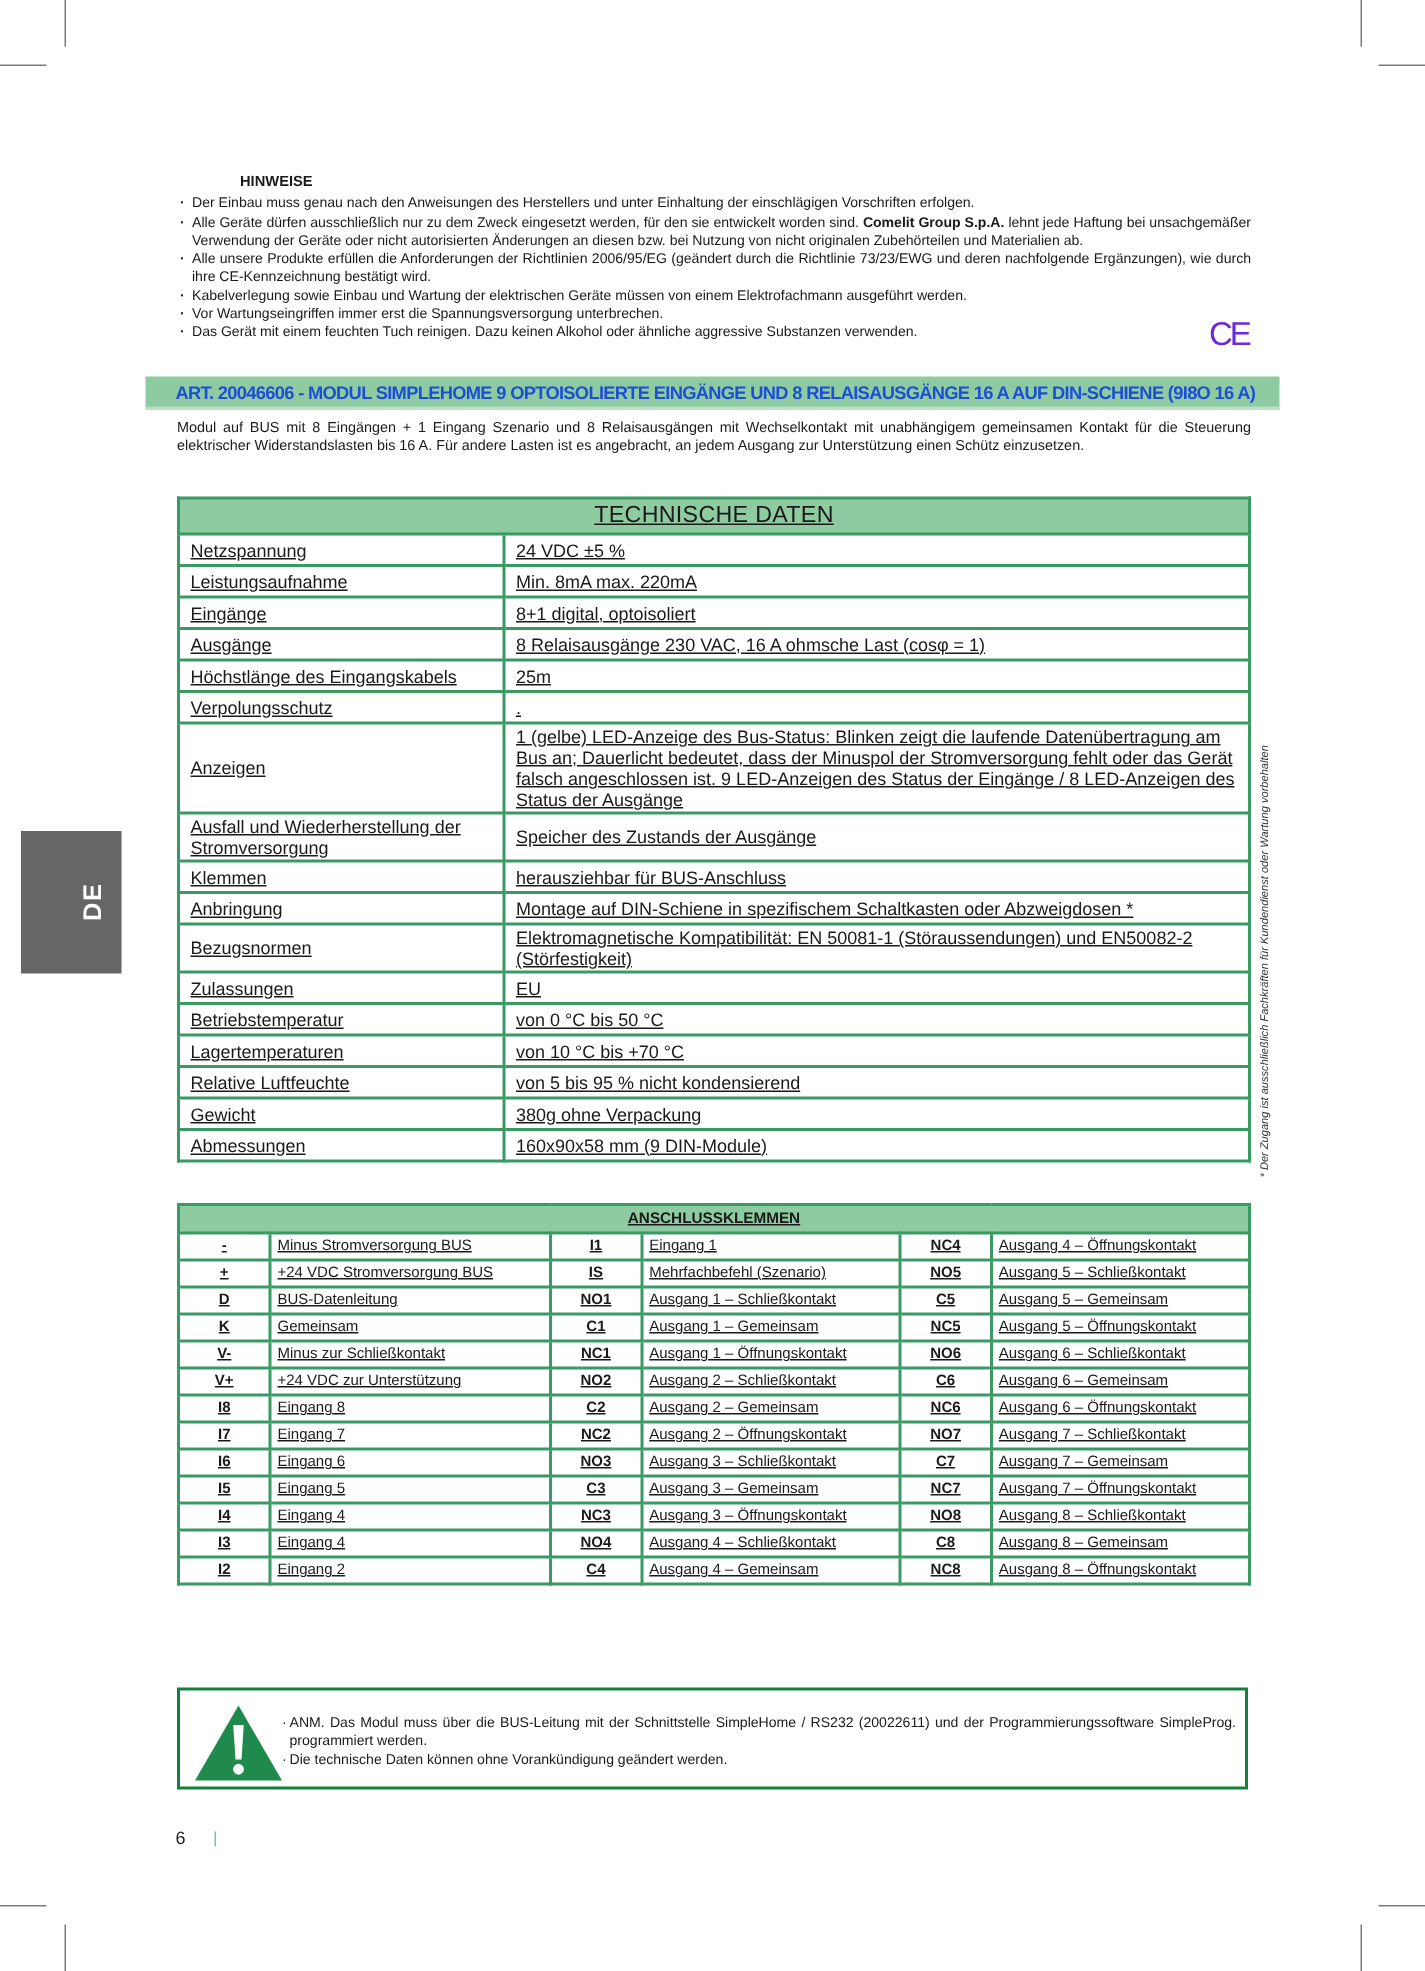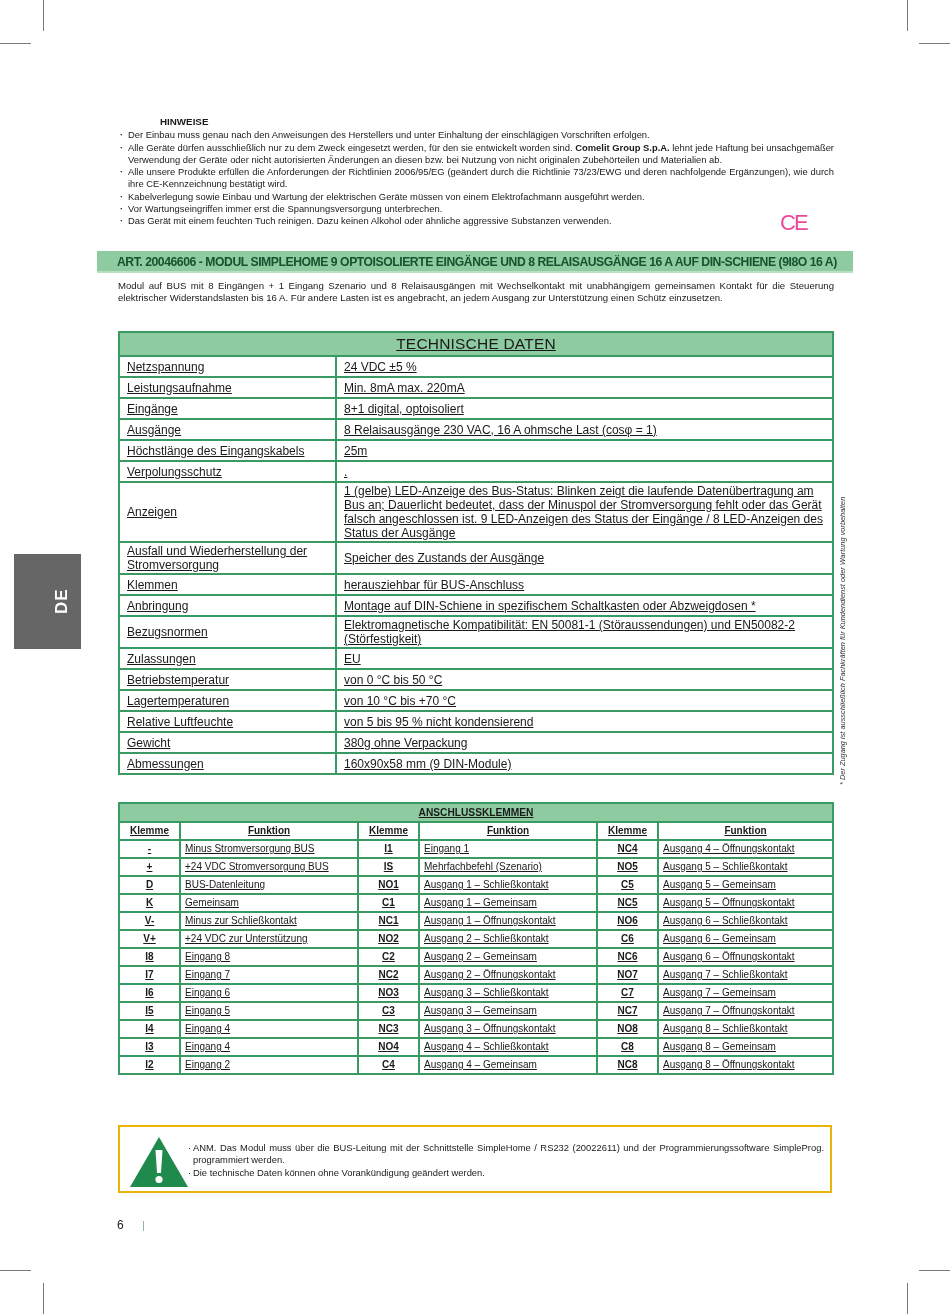--- a/index.html
+++ b/index.html
@@ -6,24 +6,24 @@
   body { width: 950px; height: 1314px; position: relative; overflow: hidden; font-family: "Liberation Sans", sans-serif; color: #1a1a1a; }
 
   .crop { position: absolute; background: #7a7a7a; }
 
   .hinweise { position: absolute; left: 120px; top: 116px; width: 714px; font-size: 9.4px; line-height: 12.3px; }
   .hinweise .title { font-weight: bold; font-size: 9.8px; margin-bottom: 1px; padding-left: 40px; }
   .hinweise .item { padding-left: 8px; text-indent: -8px; text-align: justify; }
   .hinweise .item::before { content: "\00B7"; display: inline-block; width: 8px; text-indent: 0; font-weight: bold; }
   .hinweise b { font-weight: bold; }
 
-  .ce { position: absolute; left: 780px; top: 210px; font-size: 22px; letter-spacing: -2px; font-family: "Liberation Sans", sans-serif; color: #ec4899; }
+  .ce { position: absolute; left: 806px; top: 210px; font-size: 22px; letter-spacing: -2px; font-family: "Liberation Sans", sans-serif; color: #6d28d9; }
 
   .art-bar { position: absolute; left: 97px; top: 251px; width: 756px; height: 22px; background: #8ecba0; border-bottom: 2px solid #b9dfc4; box-sizing: border-box; }
-  .art-bar span { position: absolute; left: 20px; top: 4px; font-size: 12.2px; font-weight: bold; letter-spacing: -0.45px; color: #14532d; white-space: nowrap; }
+  .art-bar span { position: absolute; left: 20px; top: 4px; font-size: 12.2px; font-weight: bold; letter-spacing: -0.45px; color: #1d4ed8; white-space: nowrap; }
 
   .intro { position: absolute; left: 118px; top: 280px; width: 716px; font-size: 9.6px; line-height: 12.4px; text-align: justify; }
 
   table { border-collapse: collapse; text-decoration: underline; }
   .tech { position: absolute; left: 118px; top: 331px; width: 716px; font-size: 12px; }
   .tech td, .tech th { border: 2px solid #3a9a64; padding: 1px 7px; vertical-align: middle; line-height: 14px; }
   .tech th { background: #8ecba0; font-size: 15.5px; font-weight: normal; height: 20px; color: #1a1a1a; letter-spacing: 0.2px; }
   .tech td.lbl { width: 201px; height: 17px; }
   .tech td.val { }
 
@@ -32,21 +32,21 @@
   .de-tab { position: absolute; left: 14px; top: 554px; width: 67px; height: 95px; background: #666666; }
   .de-tab span { position: absolute; left: 38px; top: 60px; transform-origin: 0 0; transform: rotate(-90deg); color: #ffffff; font-weight: bold; font-size: 17px; letter-spacing: 1px; }
 
   .conn { position: absolute; left: 118px; top: 802px; width: 716px; font-size: 10px; }
   .conn td, .conn th { border: 2px solid #3a9a64; height: 16px; padding: 0 4px; line-height: 16px; }
   .conn .hdr { background: #8ecba0; font-weight: bold; font-size: 10.2px; text-align: center; height: 17px; margin-top: 28px; }
   .conn .colhdr th { font-weight: bold; text-align: center; background: #fff; }
   .conn td.k { text-align: center; font-weight: bold; width: 51px; }
   .conn td.f { }
 
-  .notice { position: absolute; left: 118px; top: 1125px; width: 714px; height: 68px; border: 2px solid #eab308; box-sizing: border-box; padding-left: 48px; }
+  .notice { position: absolute; left: 118px; top: 1125px; width: 714px; height: 68px; border: 2px solid #15803d; box-sizing: border-box; padding-left: 48px; }
   .notice .warn { position: absolute; left: 9px; top: 9px; width: 60px; height: 52px; }
   .notice .txt { position: absolute; left: 68px; top: 15px; width: 636px; font-size: 9.4px; line-height: 12.3px; }
   .notice .item { padding-left: 5px; text-indent: -5px; text-align: justify; }
   .notice .item::before { content: "\00B7"; display: inline-block; width: 5px; text-indent: 0; }
 
   .page-no { position: absolute; left: 117px; top: 1218px; font-size: 12px; color: #222; }
   .page-sep { position: absolute; left: 143px; top: 1221px; width: 1px; height: 10px; background: #8ab8a0; }
 </style>
 </head>
 <body>
@@ -159,28 +159,20 @@
     </tbody>
 </table>
 
 <div class="side-note">* Der Zugang ist ausschließlich Fachkräften für Kundendienst oder Wartung vorbehalten</div>
 
 <table class="conn">
   <thead>
     <tr>
         <th colspan="6" class="hdr">ANSCHLUSSKLEMMEN</th>
       </tr>
-    <tr class="colhdr">
-      <th style="width:51px">Klemme</th>
-      <th style="width:168px">Funktion</th>
-      <th style="width:51px">Klemme</th>
-      <th style="width:168px">Funktion</th>
-      <th style="width:51px">Klemme</th>
-      <th>Funktion</th>
-    </tr>
   </thead>
   <tbody id="conn-body">
       <tr>
         <td class="k">-</td>
         <td class="f">Minus Stromversorgung BUS</td>
         <td class="k">I1</td>
         <td class="f">Eingang 1</td>
         <td class="k">NC4</td>
         <td class="f">Ausgang 4 – Öffnungskontakt</td>
       </tr>

